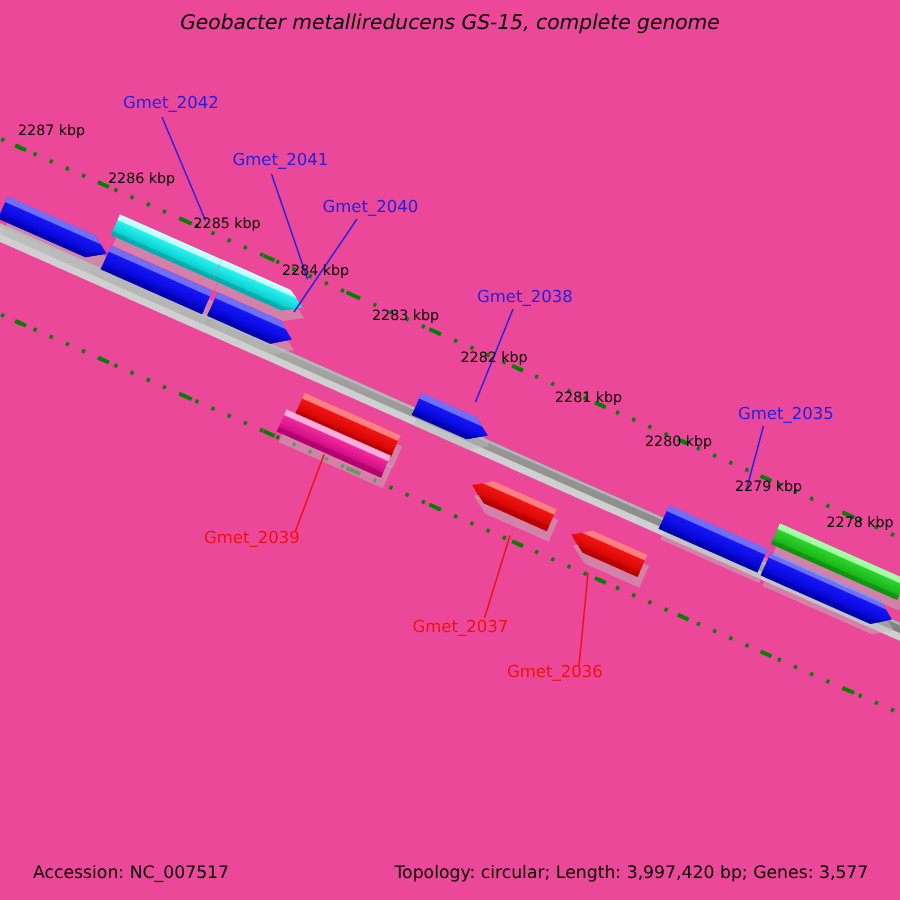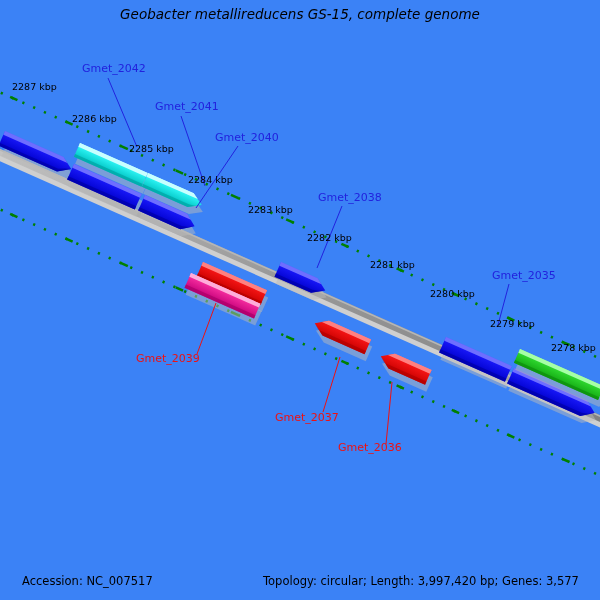--- a/index.html
+++ b/index.html
@@ -12,21 +12,21 @@
     width: 600px;
     height: 600px;
     font-family: "DejaVu Sans", "Liberation Sans", sans-serif;
     overflow: hidden;
     position: relative;
   }
   #stage {
     position: relative;
     width: 600px;
     height: 600px;
-    background: #3b82f6;
+    background: #ec4899;
   }
   #map-svg {
     position: absolute;
     left: 0;
     top: 0;
     width: 600px;
     height: 600px;
     display: block;
   }
   .title-text {

